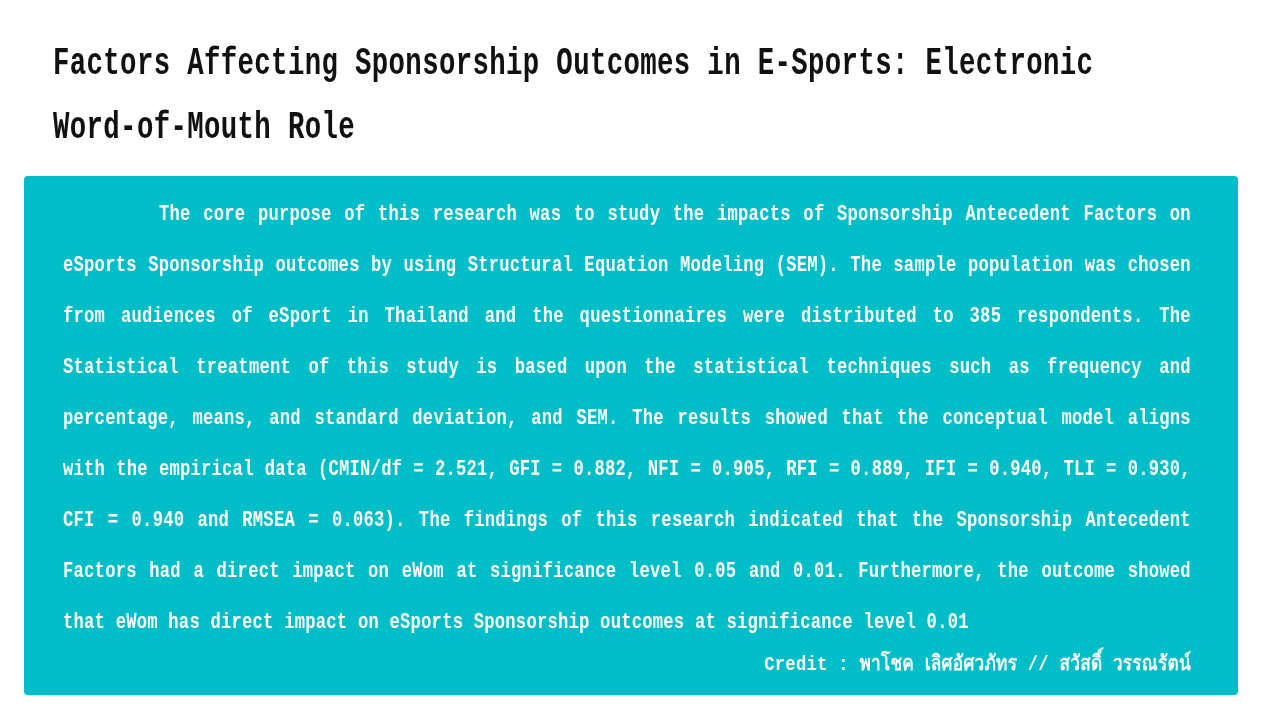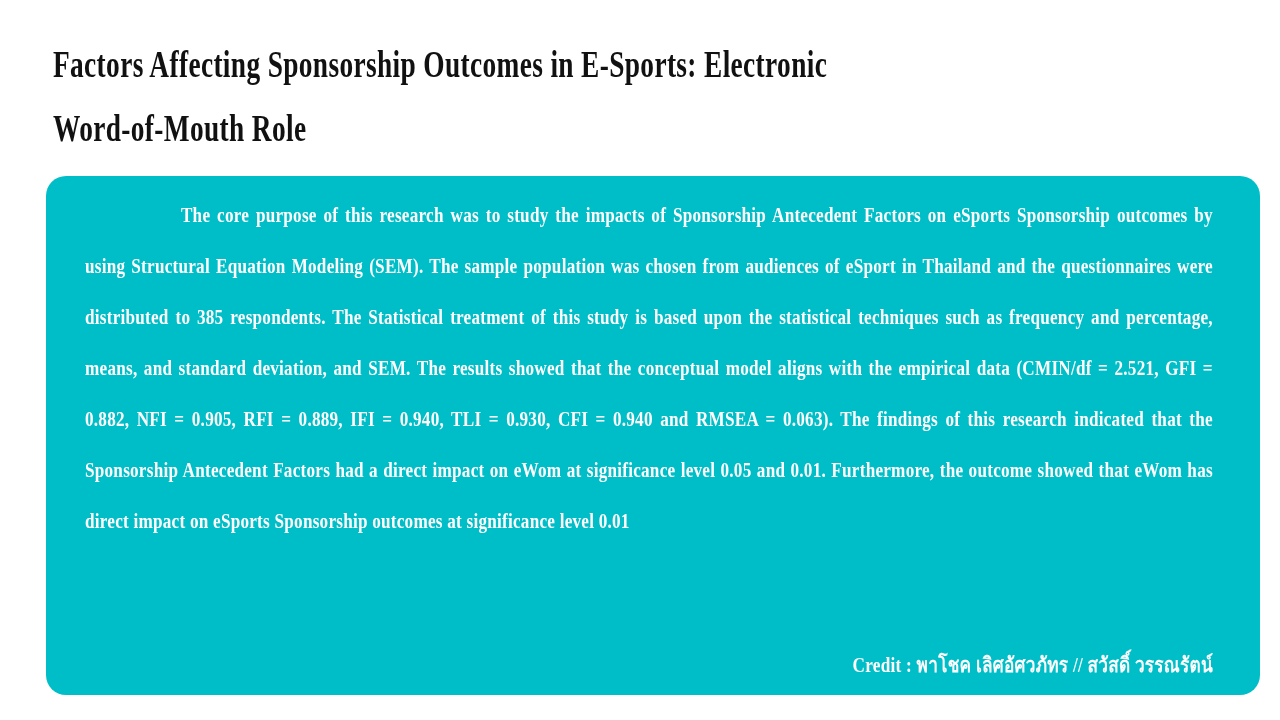--- a/index.html
+++ b/index.html
@@ -6,21 +6,21 @@
     margin: 0;
     padding: 0;
     background: #ffffff;
   }
   .slide {
     position: relative;
     width: 1280px;
     height: 712px;
     background: var(--bg, #ffffff);
     overflow: hidden;
-    font-family: Liberation Serif, serif;
+    font-family: Liberation Mono, monospace;
   }
 
   
   .title-block {
     position: absolute;
     left: 53px;
     top: 32px;
     width: 1600px;
     transform: scaleX(0.72);
     transform-origin: 0 0;
@@ -28,26 +28,26 @@
     font-weight: 700;
     font-size: 38px;
     line-height: 64px;
     letter-spacing: 0.5px;
     white-space: nowrap;
   }
 
   
   .abstract-card {
     position: absolute;
-    left: 46px;
+    left: 24px;
     top: 176px;
     width: 1214px;
     height: 519px;
     background: var(--accent, #00bec8);
-    border-radius: 20px;
+    border-radius: 4px;
   }
   .abstract-text {
     position: absolute;
     left: 39px;
     top: 13px;
     width: 1446px;
     transform: scaleX(0.78);
     transform-origin: 0 0;
     color: var(--card-text, #ffffff);
     font-weight: 700;

